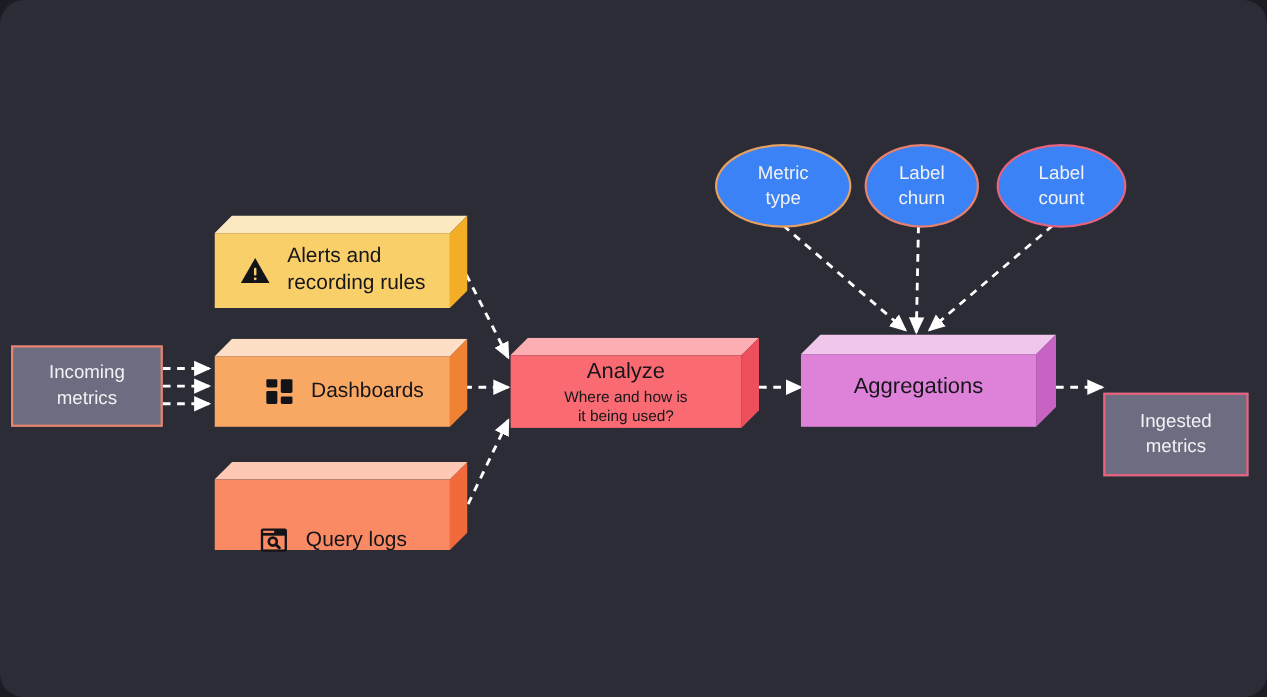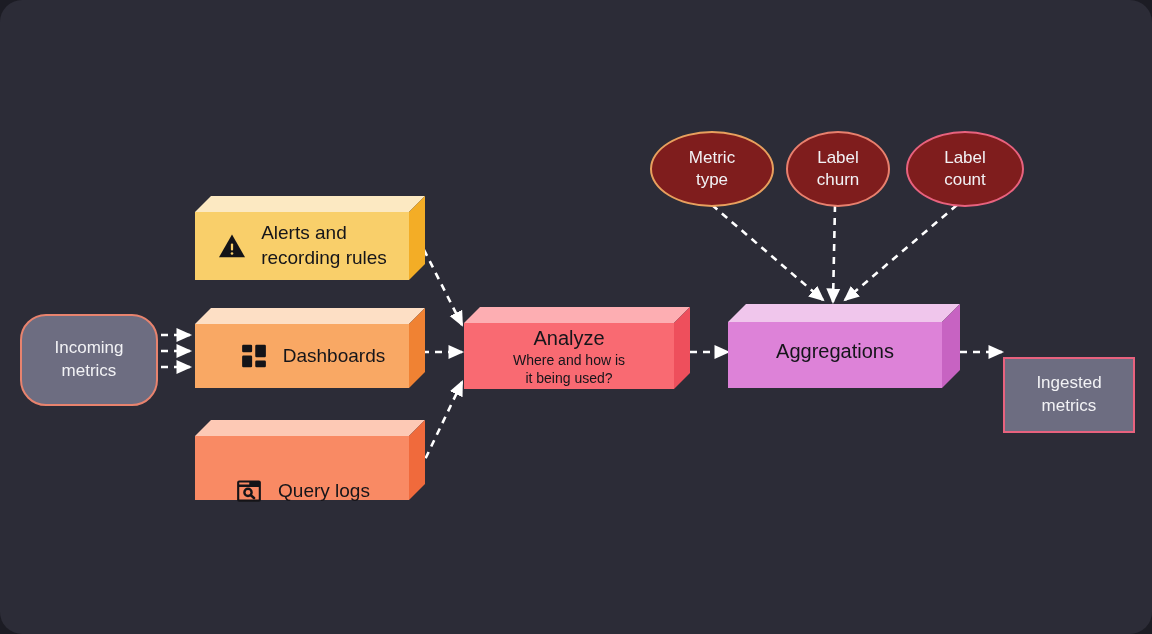--- a/index.html
+++ b/index.html
@@ -40,21 +40,21 @@
     text-align: center;
     color: #f2f2f5;
     font-size: 17px;
     line-height: 1.35;
     box-sizing: border-box;
   }
 
   
   .pill-node {
     position: absolute;
-    background: #7f1d1d;
+    background: #3b82f6;
     border: 2px solid #e8a05e;
     border-radius: 50%;
     display: flex;
     align-items: center;
     justify-content: center;
     text-align: center;
     color: #f2f2f5;
     font-size: 17px;
     line-height: 1.3;
     box-sizing: border-box;
@@ -136,21 +136,21 @@
 
     <line x1="712" y1="205" x2="823" y2="300" stroke="#ffffff" stroke-width="2.6" stroke-dasharray="7 6" marker-end="url(#arrowhead)"></line>
 
     <line x1="835" y1="205" x2="833" y2="302" stroke="#ffffff" stroke-width="2.6" stroke-dasharray="7 6" marker-end="url(#arrowhead)"></line>
 
     <line x1="957" y1="205" x2="845" y2="300" stroke="#ffffff" stroke-width="2.6" stroke-dasharray="7 6" marker-end="url(#arrowhead)"></line>
 
     <line x1="960" y1="352" x2="1002" y2="352" stroke="#ffffff" stroke-width="2.6" stroke-dasharray="7 6" marker-end="url(#arrowhead)"></line>
   </svg>
 
-  <div class="plain-node" style="left:20px; top:314px; width:138px; height:92px; border-color:#e8836e;border-radius:26px;">
+  <div class="plain-node" style="left:10px; top:314px; width:138px; height:74px; border-color:#e8836e;">
     <span style="white-space:pre-line;">Incoming
 metrics</span>
   </div>
 
   <div class="iso-box" style="left:195px; top:196px; width:230px; height:92px;">
     <svg class="face-top" width="230" height="92" viewBox="0 0 230 92">
 
       <polygon points="0,16 16,0 230,0 214,16" fill="#fce9c2"></polygon>
 
       <polygon points="214,16 230,0 230,68 214,84" fill="#f3ad26"></polygon>

